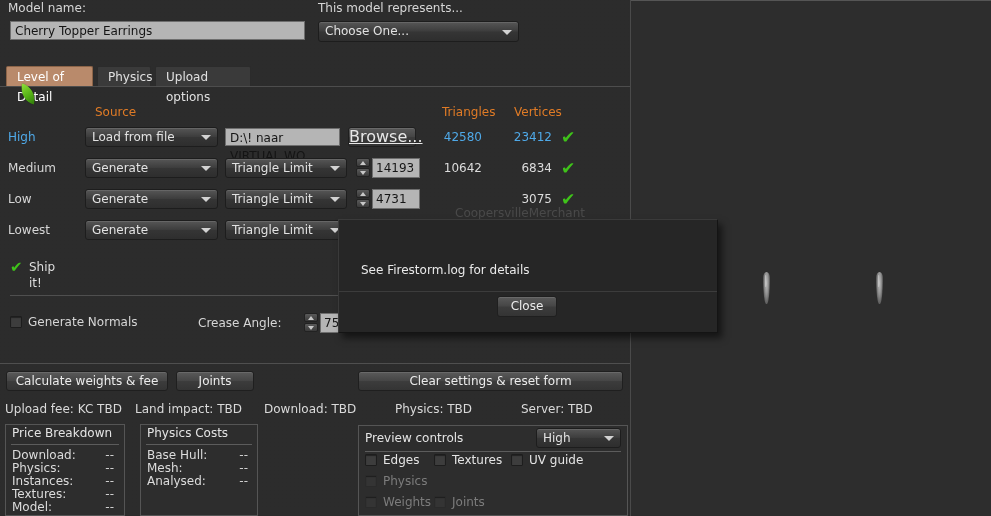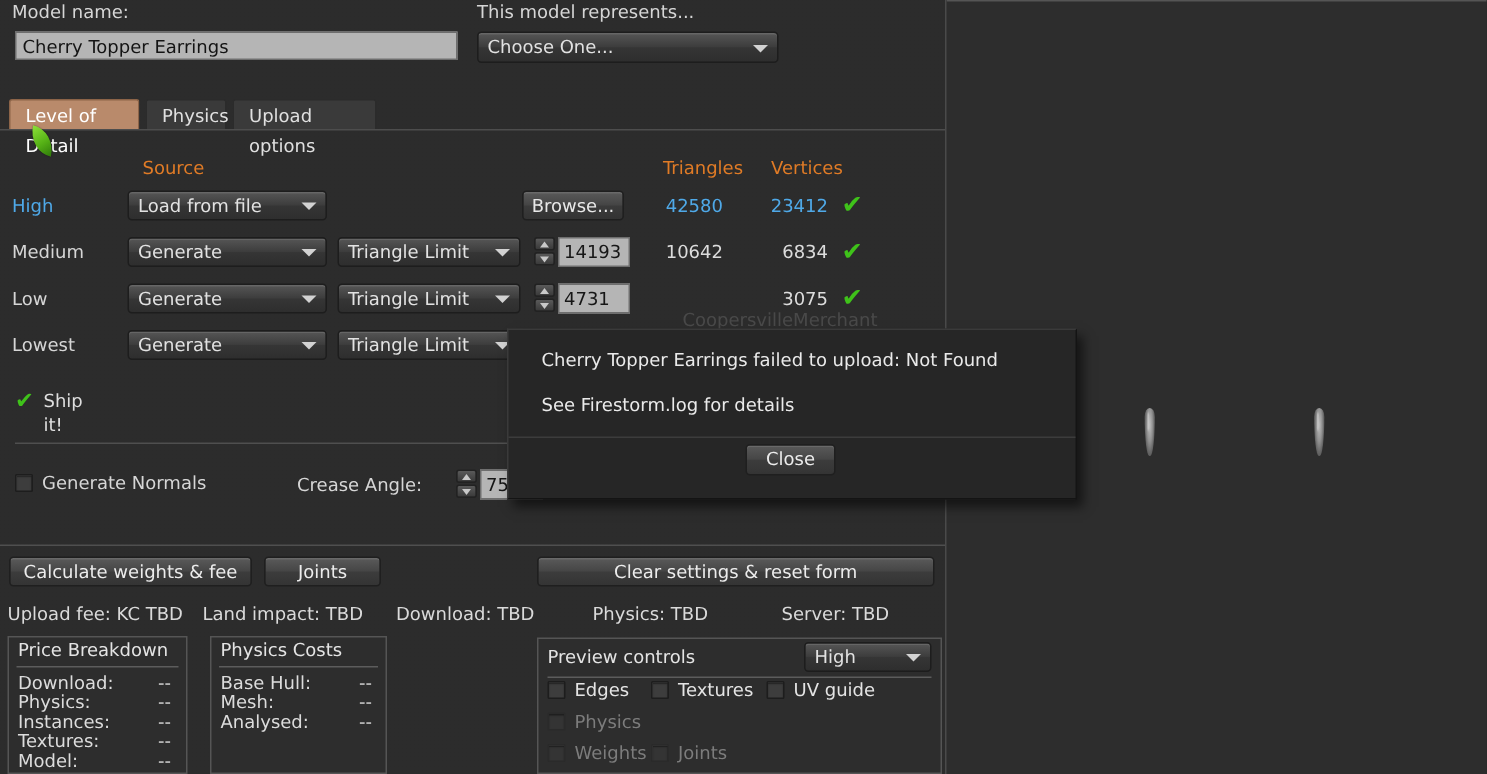--- a/index.html
+++ b/index.html
@@ -116,22 +116,23 @@
   .lod-label.norm{color:#d6d6d6;}
 
   .lod-combo{position:absolute;height:20px;}
   .srccombo{width:133px;}
   .limcombo{width:122px;}
 
   .browse-btn{
     position:absolute;box-sizing:border-box;height:20px;line-height:18px;
     background:linear-gradient(180deg,#5a5a5a 0%,#454545 48%,#3b3b3b 52%,#333 100%);
     border:1px solid #1f1f1f;border-radius:3px;color:#e8e8e8;
-    font-size:12px;text-align:center;
+    font-size:16px;text-align:center;
     box-shadow:inset 0 1px 0 rgba(255,255,255,.10);
+    text-decoration:underline;
   }
 
   .spin{position:absolute;width:14px;height:20px;}
   .spin .up,.spin .dn{
     position:absolute;left:0;width:14px;height:9px;box-sizing:border-box;
     background:linear-gradient(180deg,#5a5a5a,#3a3a3a);
     border:1px solid #222;border-radius:2px;
   }
   .spin .up{top:0;} .spin .dn{top:10px;}
   .spin .up:after,.spin .dn:after{
@@ -256,20 +257,21 @@
 
       <div class="col-hdr" id="hdr-source">Source</div>
       <div class="col-hdr" id="hdr-triangles">Triangles</div>
       <div class="col-hdr" id="hdr-vertices">Vertices</div>
 
       <div class="lod-label hi" style="left:8px;top:130px;">High</div>
       <div class="combo lod-combo srccombo" style="left:85px;top:127px;">
         <span>Load from file</span>
         <span class="caret"></span>
       </div>
+      <div class="textbox" style="left:225px;top:128px;width:115px;height:18px;">D:\! naar VIRTUAL WO</div>
       <div class="browse-btn" style="left:348px;top:127px;width:68px;">Browse...</div>
       <div class="cellnum hi" style="left:430px;top:130px;">42580</div>
       <div class="cellnum hi" style="left:500px;top:130px;">23412</div>
       <div class="check-ok" style="left:561px;top:129px;">✔</div>
 
       <div class="lod-label norm" style="left:8px;top:161px;">Medium</div>
       <div class="combo lod-combo srccombo" style="left:85px;top:158px;">
         <span>Generate</span>
         <span class="caret"></span>
       </div>
@@ -395,19 +397,18 @@
 
       <div class="cbox disabled" style="left:365px;top:496px;"></div>
       <div class="pc-label dim" style="left:383px;top:495px;">Weights</div>
       <div class="cbox disabled" style="left:434px;top:496px;"></div>
       <div class="pc-label dim" style="left:452px;top:495px;">Joints</div>
 
     </div>
   </div>
 
   <div class="dialog">
-    <div class="dtext" id="dialog-msg">Cherry Topper Earrings failed to upload: Not Found</div>
     <div class="dtext" id="dialog-sub">See Firestorm.log for details</div>
     <div class="dialog-rule"></div>
     <div class="btn" id="dialog-close-btn">Close</div>
   </div>
 
 </div>
 
 </body></html>

